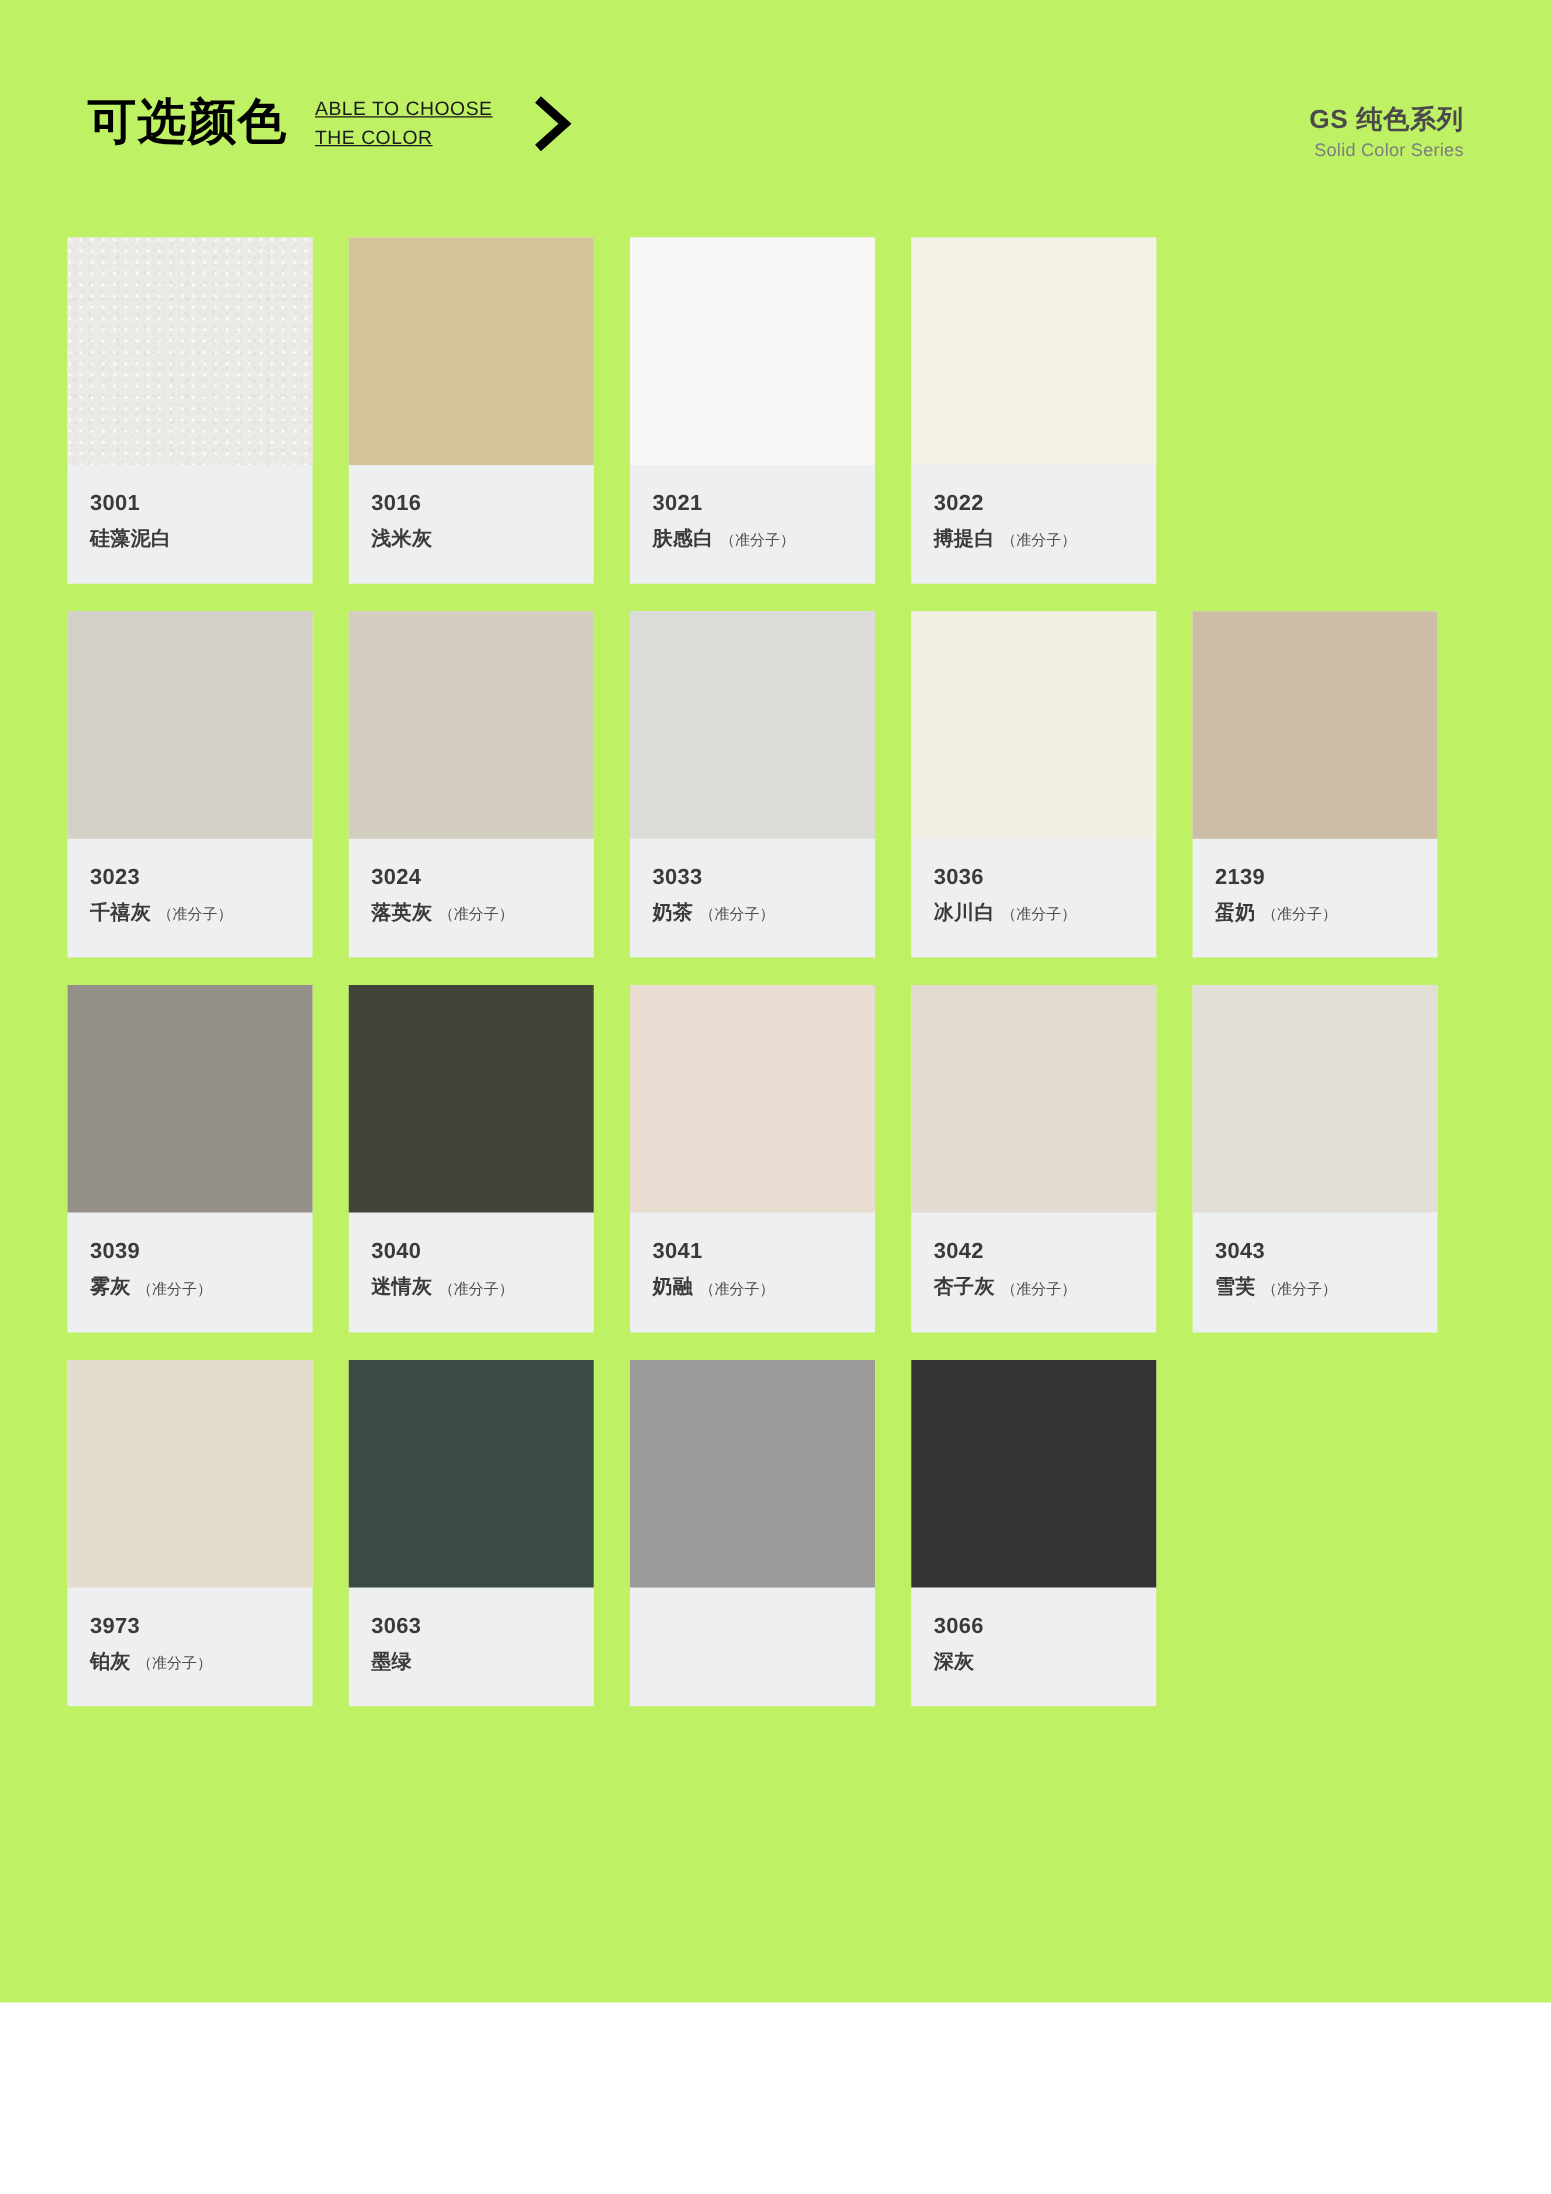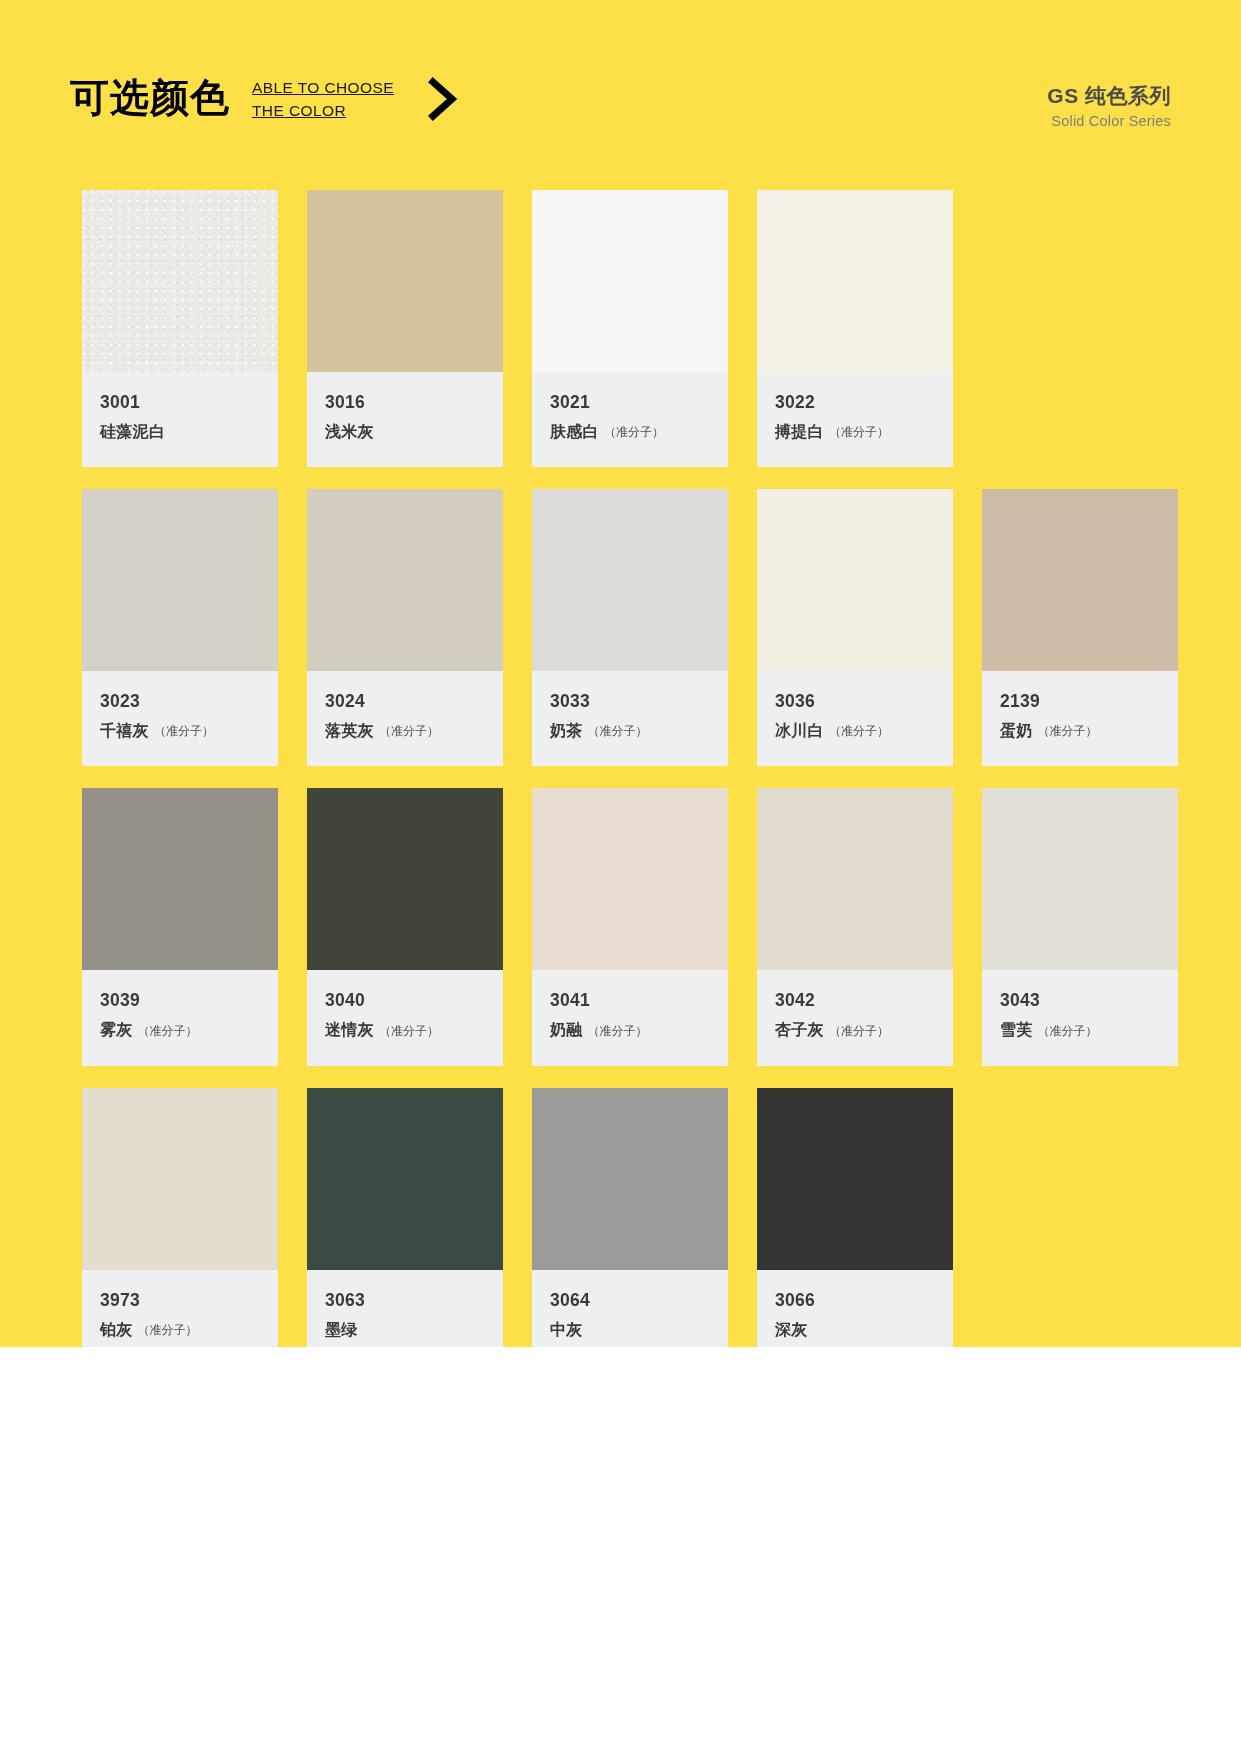--- a/index.html
+++ b/index.html
@@ -7,22 +7,22 @@
     width: 1241px;
     height: 1755px;
     background: #ffffff;
     font-family: "Liberation Sans", "DejaVu Sans", sans-serif;
     -webkit-font-smoothing: antialiased;
   }
 
   .page {
     position: relative;
     width: 1241px;
-    height: 1347px;
-    background: #fde047;
+    height: 1602px;
+    background: #bef264;
     overflow: hidden;
   }
 
   
   .header {
     position: absolute;
     left: 70px;
     top: 74px;
     width: 1101px;
     height: 70px;
@@ -85,21 +85,21 @@
     letter-spacing: 0.2px;
     line-height: 1.5;
     margin-top: 2px;
     white-space: nowrap;
     text-align: right;
   }
 
   
   .grid {
     position: absolute;
-    left: 82px;
+    left: 54px;
     top: 190px;
     width: 1100px;
     display: flex;
     flex-direction: column;
     gap: 22px;
   }
 
   .row {
     display: flex;
     gap: 29px;
@@ -351,26 +351,20 @@
           <div class="chip" style="background-color: rgb(59, 75, 68);"></div>
           <div class="meta">
             <div class="code">3063</div>
             <div class="nameline">
               <span class="name">墨绿</span>
             </div>
           </div>
         </div>
         <div class="card">
           <div class="chip" style="background-color: rgb(155, 155, 155);"></div>
-          <div class="meta">
-            <div class="code">3064</div>
-            <div class="nameline">
-              <span class="name">中灰</span>
-            </div>
-          </div>
         </div>
         <div class="card">
           <div class="chip" style="background-color: rgb(51, 51, 51);"></div>
           <div class="meta">
             <div class="code">3066</div>
             <div class="nameline">
               <span class="name">深灰</span>
             </div>
           </div>
         </div>

